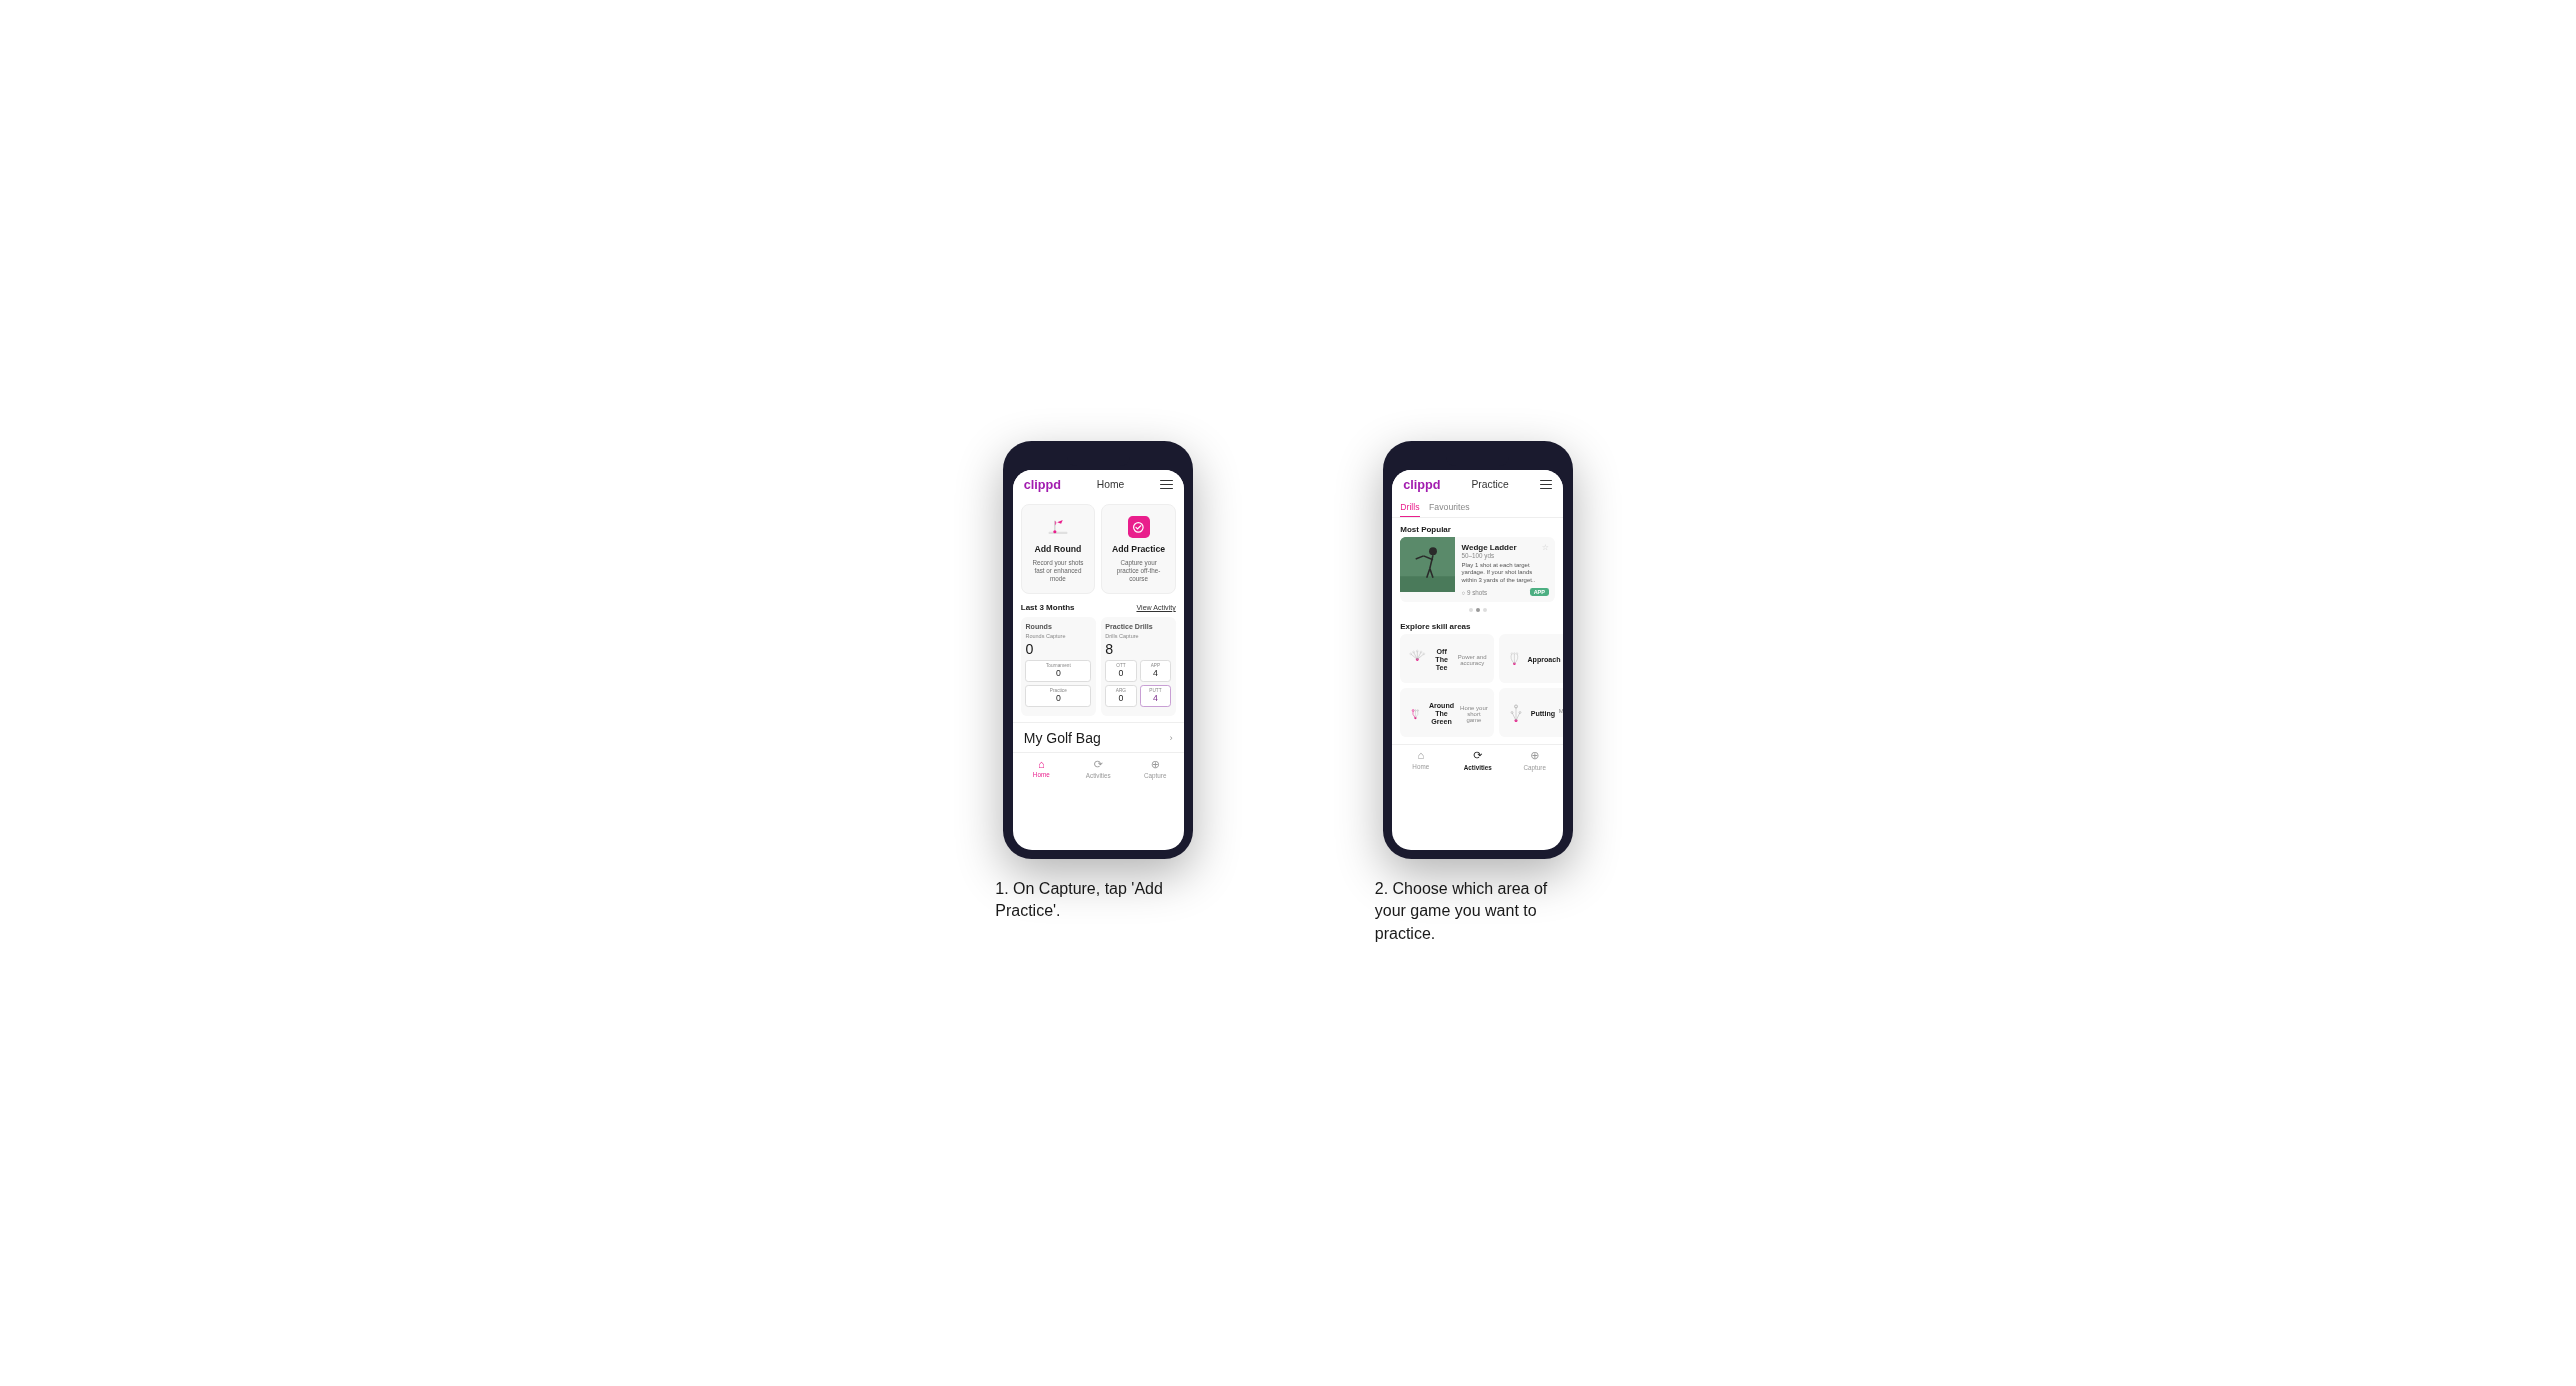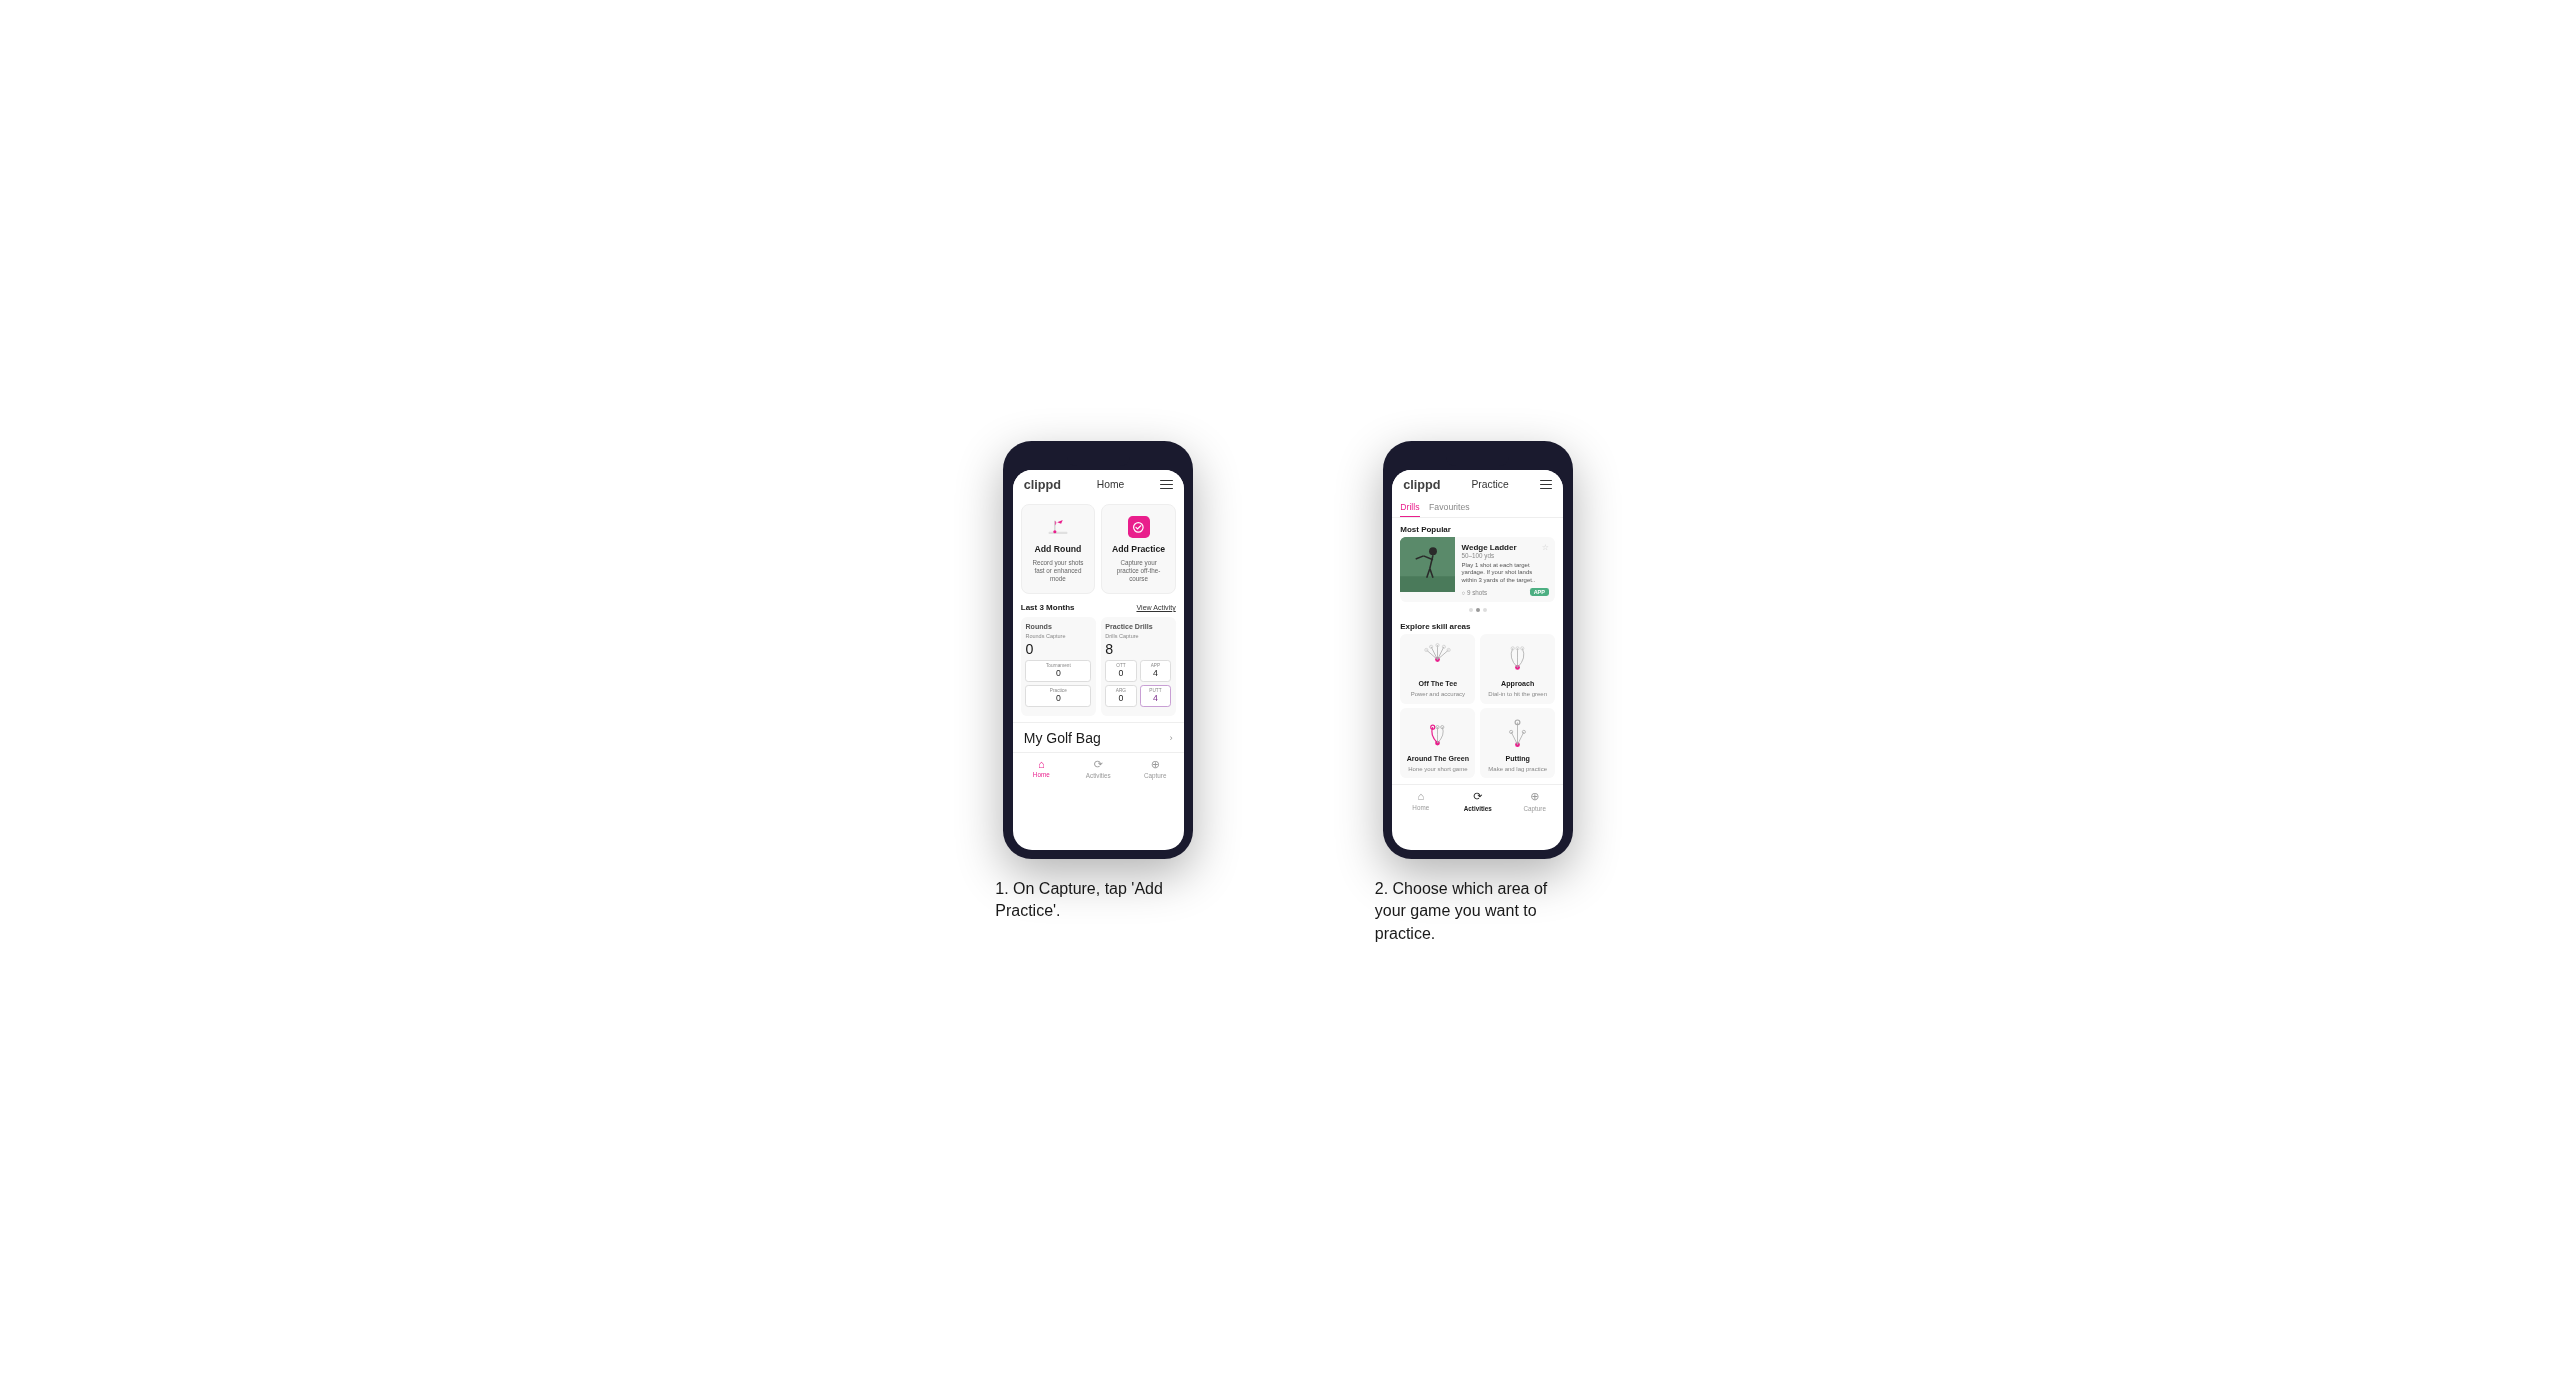--- a/index.html
+++ b/index.html
@@ -63,21 +63,21 @@
     .app-header {
       display: flex;
       justify-content: space-between;
       align-items: center;
       padding: 8px 11px 6.3px 11px;
       background: #fff;
     }
     .logo-text {
       font-size: 12.7px;
       font-weight: 700;
-      color: #404040;
+      color: #a21caf;
     }
     .header-title {
       font-size: 10.3px;
       font-weight: 500;
       color: #333;
     }
     .hamburger-icon {
       display: flex;
       flex-direction: column;
       gap: 2.4px;
@@ -380,21 +380,21 @@
       display: grid;
       grid-template-columns: 1fr 1fr;
       gap: 4.7px;
       padding: 0 8px 6.3px;
     }
     .skill-card {
       background: #f8f8f8;
       border-radius: 6.3px;
       padding: 8px 6.3px 6.3px;
       display: flex;
-      flex-direction: column;
+      flex-direction: row;
       align-items: center;
       gap: 3.2px;
     }
     .skill-title {
       font-size: 7.1px;
       font-weight: 600;
       color: #1a1a1a;
       text-align: center;
     }
     .skill-desc {

